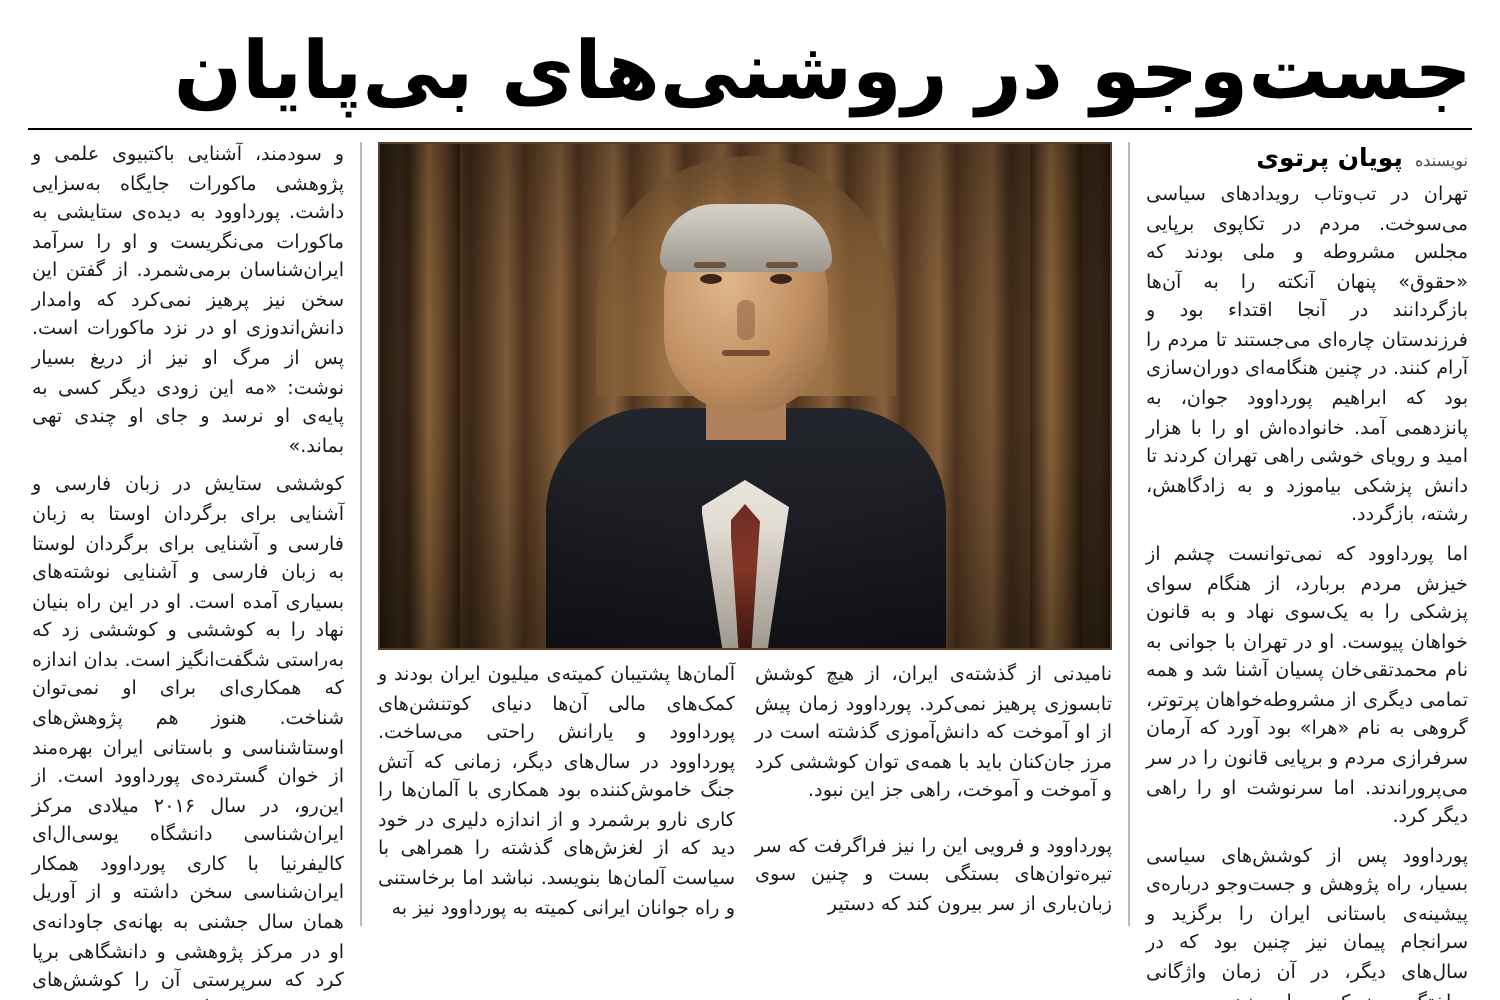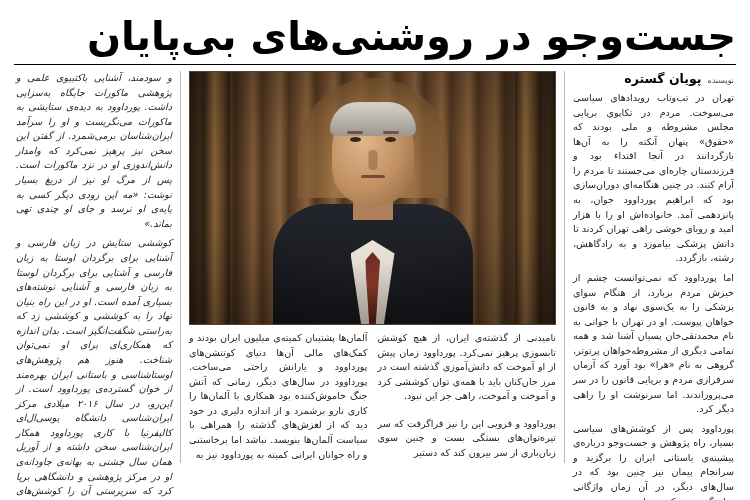--- a/index.html
+++ b/index.html
@@ -65,21 +65,20 @@
   }
   .col-center {
     width: 384px;
     padding: 0 8px;
     border-left: 1px solid #b9b9b9;
   }
   .col-left {
     width: 166px;
     padding-right: 8px;
     padding-left: 2px;
-    font-style: italic;
   }
   .byline-box {
     display: flex;
     flex-direction: row;
     align-items: baseline;
     justify-content: flex-start;
     gap: 6px;
     margin-bottom: 5px;
   }
   .byline-label {
@@ -271,21 +270,21 @@
 <div class="page">
 
   <div class="headline">جست‌وجو در روشنی‌های بی‌پایان</div>
   <hr class="rule">
 
   <div class="body-grid">
 
     <div class="col col-right">
       <div class="byline-box">
         <span class="byline-label">نویسنده</span>
-        <span class="byline-name">پویان گستره</span>
+        <span class="byline-name">پویان پرتوی</span>
       </div>
       <p class="para">تهران در تب‌وتاب رویدادهای سیاسی می‌سوخت. مردم در تکاپوی برپایی مجلس مشروطه و ملی بودند که «حقوق» پنهان آنکته را به آن‌ها بازگردانند در آنجا اقتداء بود و فرزندستان چاره‌ای می‌جستند تا مردم را آرام کنند. در چنین هنگامه‌ای دوران‌سازی بود که ابراهیم پورداوود جوان، به پانزدهمی آمد. خانواده‌اش او را با هزار امید و رویای خوشی راهی تهران کردند تا دانش پزشکی بیاموزد و به زادگاهش، رشته، بازگردد.</p>
       <p class="para">اما پورداوود که نمی‌توانست چشم از خیزش مردم بربارد، از هنگام سوای پزشکی را به یک‌سوی نهاد و به قانون خواهان پیوست. او در تهران با جوانی به نام محمدتقی‌خان پسیان آشنا شد و همه تمامی دیگری از مشروطه‌خواهان پرتوتر، گروهی به نام «هرا» بود آورد که آرمان سرفرازی مردم و برپایی قانون را در سر می‌پروراندند. اما سرنوشت او را راهی دیگر کرد.</p>
       <p class="para">پورداوود پس از کوشش‌های سیاسی بسیار، راه پژوهش و جست‌وجو درباره‌ی پیشینه‌ی باستانی ایران را برگزید و سرانجام پیمان نیز چنین بود که در سال‌های دیگر، در آن زمان واژگانی ساختگی بودند که پورداوود نیز به</p>
     </div>
 
     <div class="col col-center">
       <div class="photo-wrap">
         <div class="photo-bg"></div>
         <div class="photo-arch"></div>

